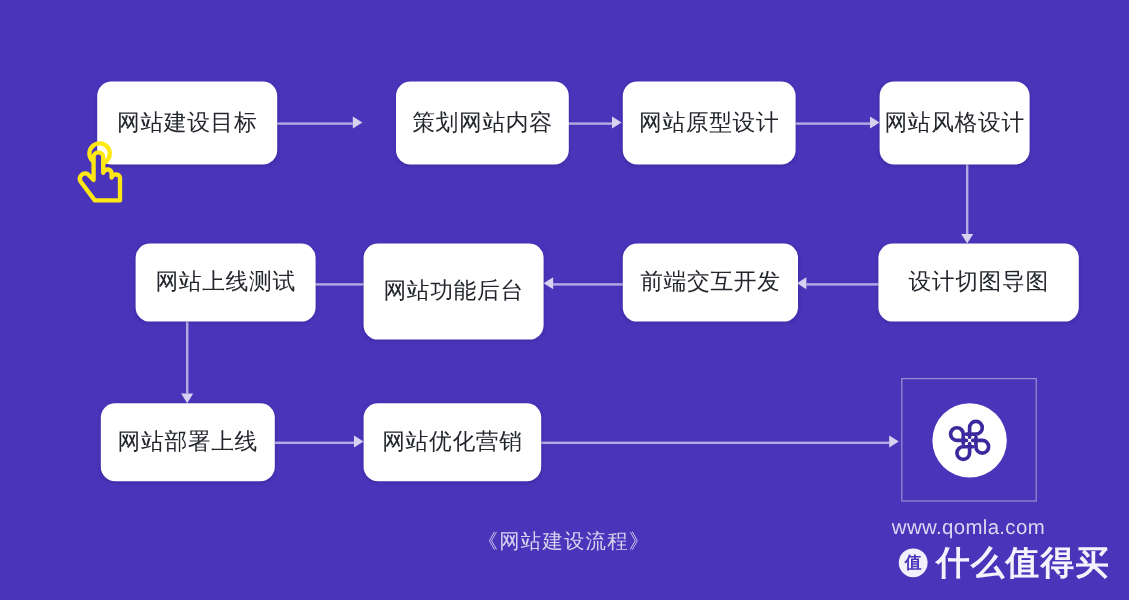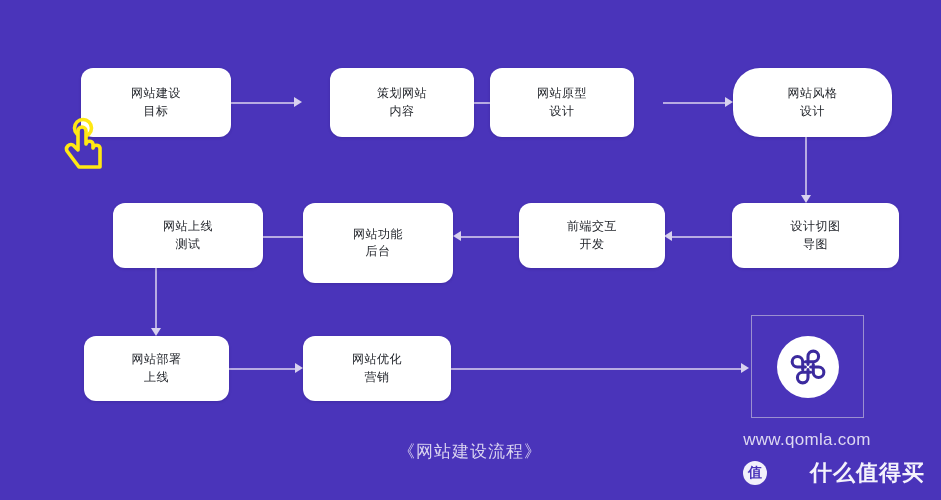--- a/index.html
+++ b/index.html
@@ -19,25 +19,24 @@
     height: 500px;
     background: #4a34ba;
   }
 
   
   .node {
     position: absolute;
     background: #ffffff;
     border-radius: 12px;
     display: flex;
-    flex-direction: column;
     align-items: center;
     justify-content: center;
     color: #22252b;
-    font-size: 12px;
+    font-size: 19px;
     line-height: 1.45;
     letter-spacing: 0.5px;
     font-weight: 500;
     box-shadow: 0 1px 3px rgba(20, 8, 70, 0.18);
     text-align: center;
     z-index: 3;
   }
   .node .ln { display: block; white-space: nowrap; }
 
   
@@ -146,25 +145,24 @@
     background: #f2f0fb;
     color: #4a34ba;
     font-size: 14px;
     display: flex;
     align-items: center;
     justify-content: center;
     font-weight: 700;
   }
   #wm-text {
     color: #f4f2fc;
-    font-size: 22px;
+    font-size: 28px;
     letter-spacing: 1px;
     font-weight: 600;
     white-space: nowrap;
-    margin-left: 36px;
   }
 </style>
 </head>
 <body>
 
 <div id="canvas">
 
   <div class="conn h" style="left:231px; top:102px; width:63px;"></div>
   <div class="arrow right" style="left:294px; top:97px;"></div>
 
@@ -198,26 +196,26 @@
   <div class="node" style="left:81px; top:68px; width:150px; height:69px;">
     <span class="ln">网站建设</span>
     <span class="ln">目标</span>
   </div>
 
   <div class="node" style="left:303px; top:68px; width:144px; height:69px;margin-left:27px;">
     <span class="ln">策划网站</span>
     <span class="ln">内容</span>
   </div>
 
-  <div class="node" style="left:490px; top:68px; width:144px; height:69px;">
+  <div class="node" style="left:519px; top:68px; width:144px; height:69px;">
     <span class="ln">网站原型</span>
     <span class="ln">设计</span>
   </div>
 
-  <div class="node" style="left:733px; top:68px; width:159px; height:69px;border-radius:27px;">
+  <div class="node" style="left:733px; top:68px; width:125px; height:69px;">
     <span class="ln">网站风格</span>
     <span class="ln">设计</span>
   </div>
 
   <div class="node" style="left:732px; top:203px; width:167px; height:65px;">
     <span class="ln">设计切图</span>
     <span class="ln">导图</span>
   </div>
 
   <div class="node" style="left:519px; top:203px; width:146px; height:65px;">

